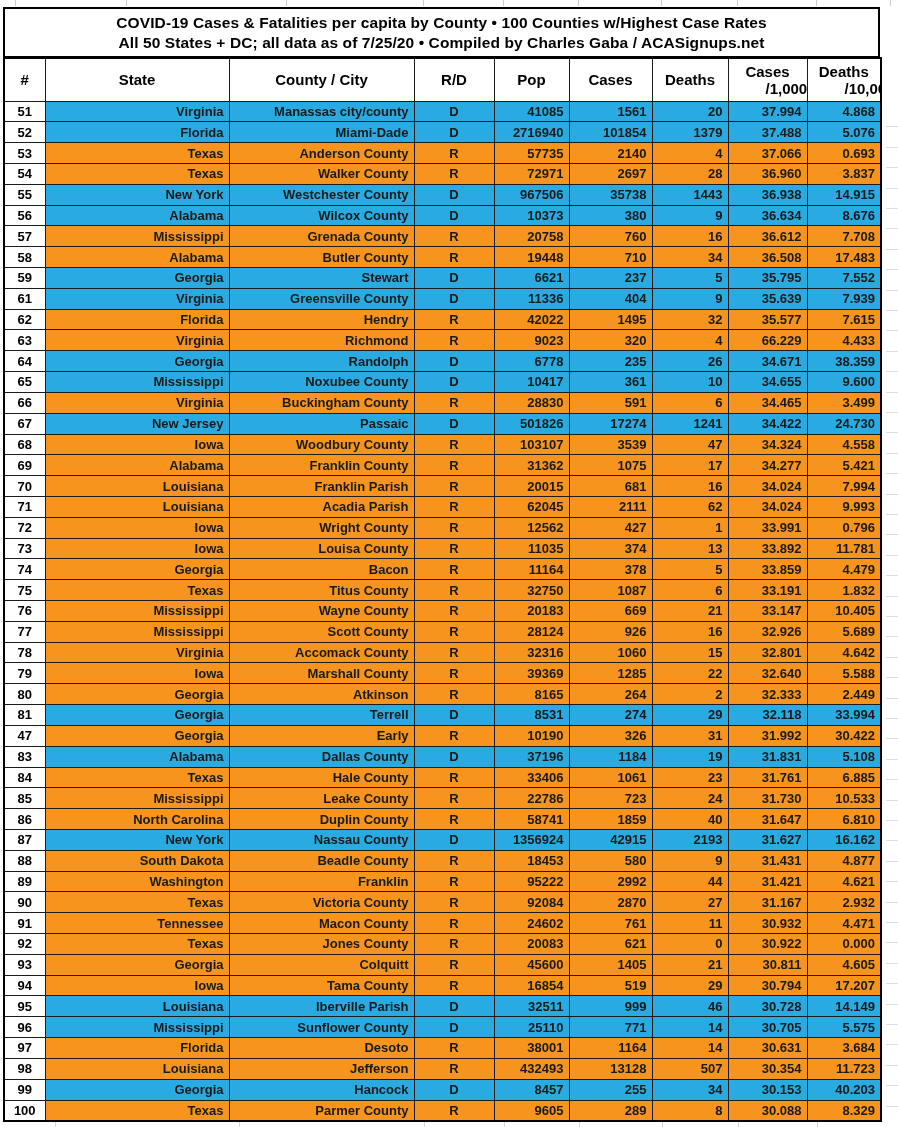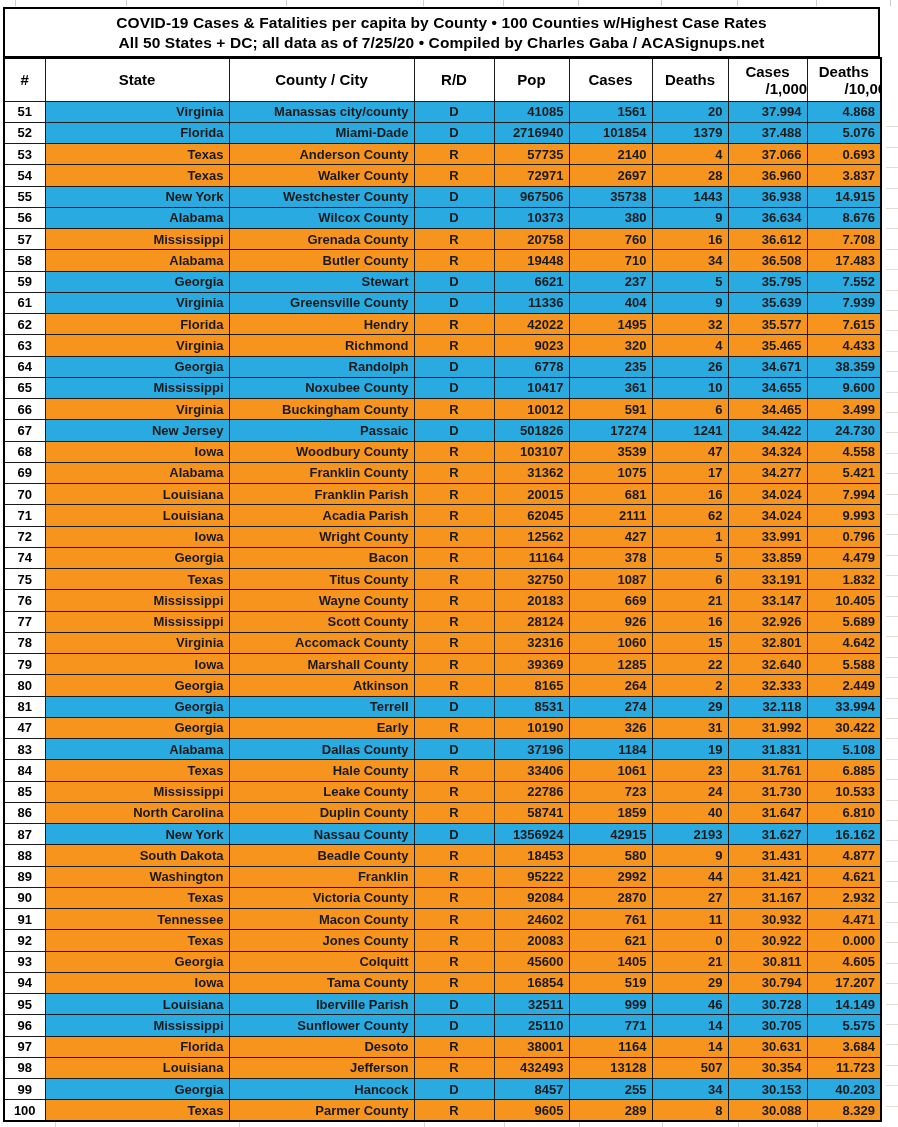--- a/index.html
+++ b/index.html
@@ -215,21 +215,21 @@
         <td class="c-dpm">7.615</td>
       </tr>
         <tr class="rep">
         <td class="c-rank">63</td>
         <td class="c-state">Virginia</td>
         <td class="c-county">Richmond</td>
         <td class="c-party">R</td>
         <td class="c-pop">9023</td>
         <td class="c-cases">320</td>
         <td class="c-deaths">4</td>
-        <td class="c-cpm">35.465</td>
+        <td class="c-cpm">66.229</td>
         <td class="c-dpm">4.433</td>
       </tr>
         <tr class="dem">
         <td class="c-rank">64</td>
         <td class="c-state">Georgia</td>
         <td class="c-county">Randolph</td>
         <td class="c-party">D</td>
         <td class="c-pop">6778</td>
         <td class="c-cases">235</td>
         <td class="c-deaths">26</td>
@@ -245,21 +245,21 @@
         <td class="c-cases">361</td>
         <td class="c-deaths">10</td>
         <td class="c-cpm">34.655</td>
         <td class="c-dpm">9.600</td>
       </tr>
         <tr class="rep">
         <td class="c-rank">66</td>
         <td class="c-state">Virginia</td>
         <td class="c-county">Buckingham County</td>
         <td class="c-party">R</td>
-        <td class="c-pop">10012</td>
+        <td class="c-pop">28830</td>
         <td class="c-cases">591</td>
         <td class="c-deaths">6</td>
         <td class="c-cpm">34.465</td>
         <td class="c-dpm">3.499</td>
       </tr>
         <tr class="dem">
         <td class="c-rank">67</td>
         <td class="c-state">New Jersey</td>
         <td class="c-county">Passaic</td>
         <td class="c-party">D</td>
@@ -316,20 +316,31 @@
         <tr class="rep">
         <td class="c-rank">72</td>
         <td class="c-state">Iowa</td>
         <td class="c-county">Wright County</td>
         <td class="c-party">R</td>
         <td class="c-pop">12562</td>
         <td class="c-cases">427</td>
         <td class="c-deaths">1</td>
         <td class="c-cpm">33.991</td>
         <td class="c-dpm">0.796</td>
+      </tr>
+        <tr class="rep">
+        <td class="c-rank">73</td>
+        <td class="c-state">Iowa</td>
+        <td class="c-county">Louisa County</td>
+        <td class="c-party">R</td>
+        <td class="c-pop">11035</td>
+        <td class="c-cases">374</td>
+        <td class="c-deaths">13</td>
+        <td class="c-cpm">33.892</td>
+        <td class="c-dpm">11.781</td>
       </tr>
         <tr class="rep">
         <td class="c-rank">74</td>
         <td class="c-state">Georgia</td>
         <td class="c-county">Bacon</td>
         <td class="c-party">R</td>
         <td class="c-pop">11164</td>
         <td class="c-cases">378</td>
         <td class="c-deaths">5</td>
         <td class="c-cpm">33.859</td>

